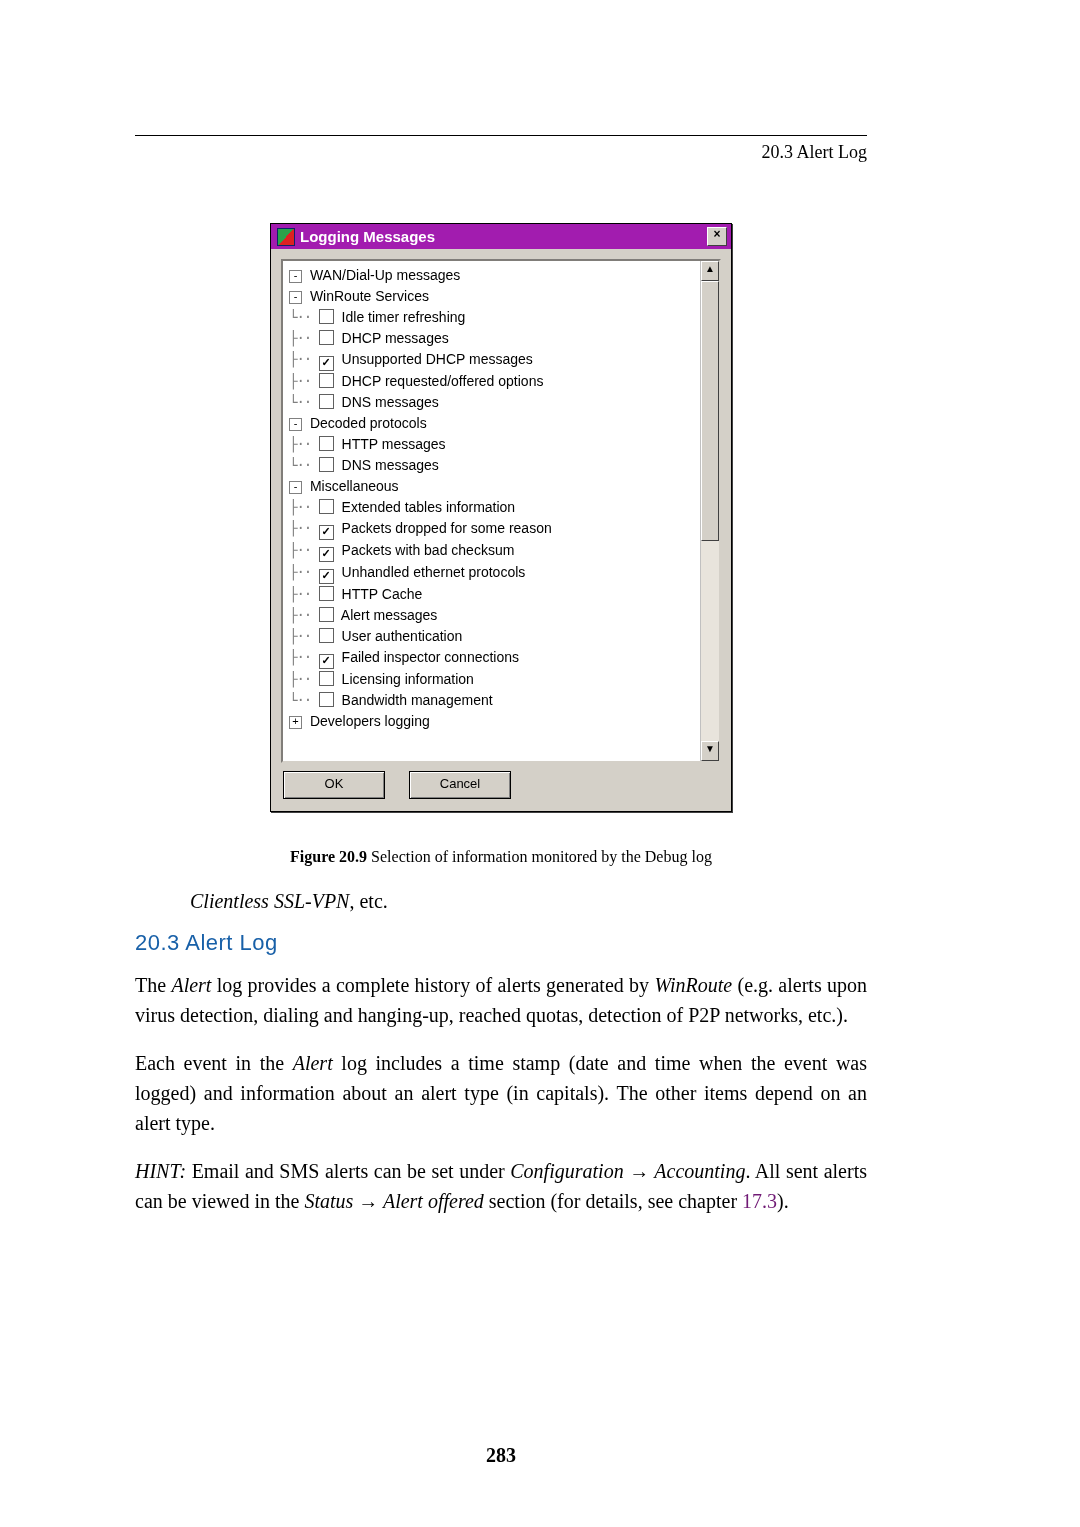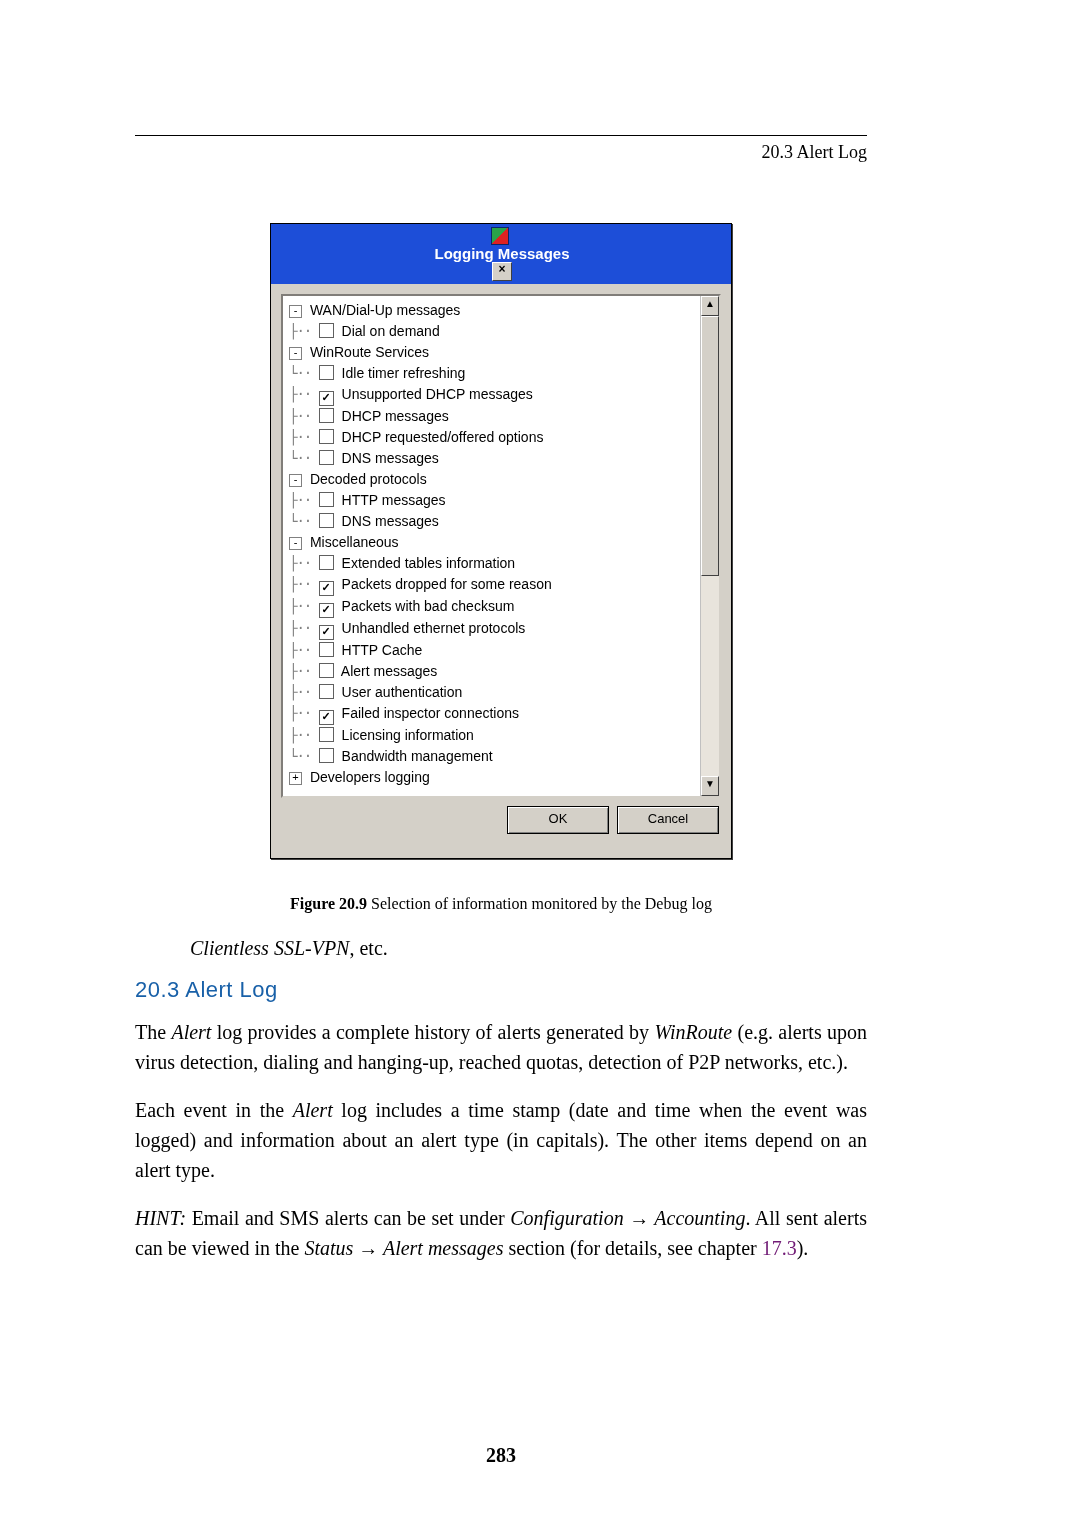--- a/index.html
+++ b/index.html
@@ -31,28 +31,27 @@
   }
   .dialog {
     width: 460px;
     background: #d4d0c8;
     border: 1px solid #000;
     box-shadow: 1px 1px 0 #404040;
     font-family: Tahoma, Verdana, sans-serif;
     font-size: 14px;
   }
   .titlebar {
-    background: #1d4ed8;
+    background: #a21caf;
     color: #fff;
     padding: 3px 4px 3px 6px;
     display: flex;
     align-items: center;
     font-weight: bold;
     font-size: 15px;
-    flex-direction: column;
   }
   .titlebar .app-icon {
     width: 16px;
     height: 16px;
     margin-right: 5px;
     display: inline-block;
     background: linear-gradient(135deg,#2aa34a 0 50%, #d22 50% 100%);
     border: 1px solid #0a246a;
   }
   .titlebar .title-text { flex: 1; }
@@ -142,23 +141,23 @@
     position: absolute;
     left: 0; right: 0;
     top: 0; height: 56%;
     background: #d4d0c8;
     border: 1px solid #fff;
     border-right-color: #404040;
     border-bottom-color: #404040;
   }
   .btn-row {
     display: flex;
-    justify-content: flex-end;
-    gap: 8px;
-    padding: 0 12px 24px 12px;
+    justify-content: flex-start;
+    gap: 24px;
+    padding: 0 12px 12px 12px;
   }
   .win-btn {
     width: 100px;
     height: 26px;
     background: #d4d0c8;
     border: 1px solid #000;
     box-shadow: inset 1px 1px 0 #fff, inset -1px -1px 0 #808080;
     font-family: Tahoma, sans-serif;
     font-size: 13px;
     text-align: center;
@@ -206,25 +205,24 @@
     <div class="dialog">
       <div class="titlebar">
         <span class="app-icon"></span>
         <span class="title-text">Logging Messages</span>
         <span class="x-btn">×</span>
       </div>
 
       <div class="tree-container">
         <div class="tree" id="tree">
             <div><span class="tgl">-</span><span> WAN/Dial-Up messages</span></div>
-            <div><span class="dots">     ├·· </span><span class="cbx"></span><span> Dial on demand</span></div>
             <div><span class="tgl">-</span><span> WinRoute Services</span></div>
             <div><span class="dots">     └·· </span><span class="cbx"></span><span> Idle timer refreshing</span></div>
+            <div><span class="dots">     ├·· </span><span class="cbx"></span><span> DHCP messages</span></div>
             <div><span class="dots">     ├·· </span><span class="cbx checked"></span><span> Unsupported DHCP messages</span></div>
-            <div><span class="dots">     ├·· </span><span class="cbx"></span><span> DHCP messages</span></div>
             <div><span class="dots">     ├·· </span><span class="cbx"></span><span> DHCP requested/offered options</span></div>
             <div><span class="dots">     └·· </span><span class="cbx"></span><span> DNS messages</span></div>
             <div><span class="tgl">-</span><span> Decoded protocols</span></div>
             <div><span class="dots">     ├·· </span><span class="cbx"></span><span> HTTP messages</span></div>
             <div><span class="dots">     └·· </span><span class="cbx"></span><span> DNS messages</span></div>
             <div><span class="tgl">-</span><span> Miscellaneous</span></div>
             <div><span class="dots">     ├·· </span><span class="cbx"></span><span> Extended tables information</span></div>
             <div><span class="dots">     ├·· </span><span class="cbx checked"></span><span> Packets dropped for some reason</span></div>
             <div><span class="dots">     ├·· </span><span class="cbx checked"></span><span> Packets with bad checksum</span></div>
             <div><span class="dots">     ├·· </span><span class="cbx checked"></span><span> Unhandled ethernet protocols</span></div>
@@ -264,17 +262,17 @@
 
   <p class="body-text">
     <span>The </span><em>Alert</em><span> log provides a complete history of alerts generated by </span><em>WinRoute</em><span> (e.g. alerts upon virus detection, dialing and hanging-up, reached quotas, detection of P2P networks, etc.).</span>
   </p>
 
   <p class="body-text">
     <span>Each event in the </span><em>Alert</em><span> log includes a time stamp (date and time when the event was logged) and information about an alert type (in capitals). The other items depend on an alert type.</span>
   </p>
 
   <p class="body-text">
-    <em>HINT:</em><span> Email and SMS alerts can be set under </span><em>Configuration → Accounting</em><span>. All sent alerts can be viewed in the </span><em>Status → Alert messages</em><span> section (for details, see chapter </span><span style="color:#701a75">17.3</span><span>).</span>
+    <em>HINT:</em><span> Email and SMS alerts can be set under </span><em>Configuration → Accounting</em><span>. All sent alerts can be viewed in the </span><em>Status → Alert offered</em><span> section (for details, see chapter </span><span style="color:#701a75">17.3</span><span>).</span>
   </p>
 
   <div class="page-num">283</div>
 </div>
 
 </body></html>

